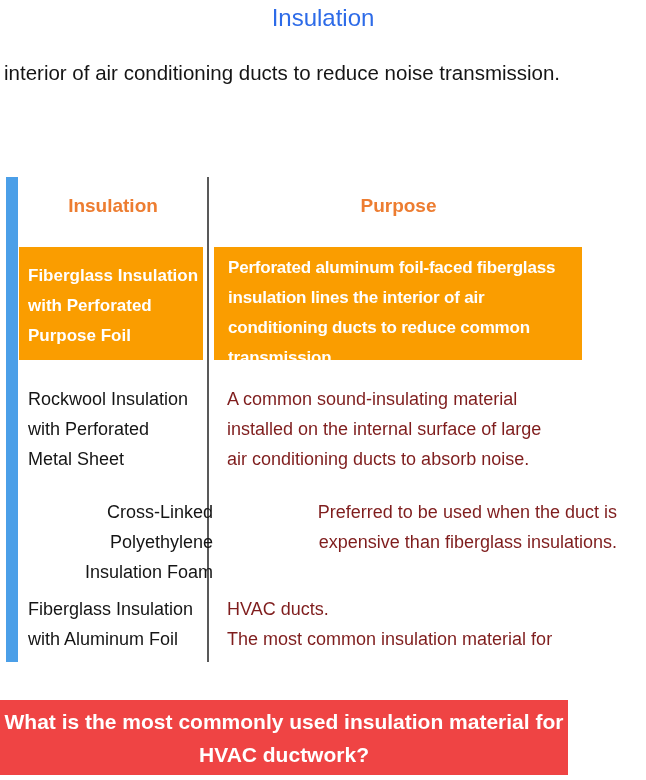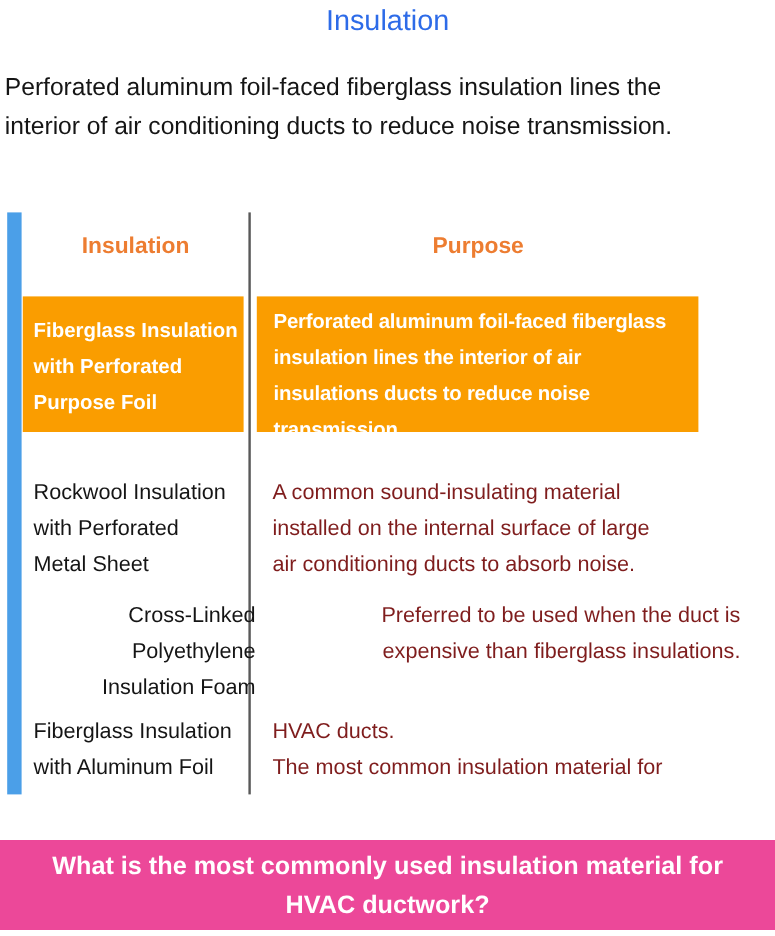--- a/index.html
+++ b/index.html
@@ -23,60 +23,59 @@
   }
   .header-cell.ins{left:19px;width:188px;}
   .header-cell.pur{left:215px;width:367px;text-align:center;}
   .hl-cell{
     position:absolute;top:70px;height:113px;background:#fa9d00;color:#ffffff;
     font-weight:bold;box-sizing:border-box;line-height:30px;font-size:17px;
   }
   .hl-cell.ins{left:19px;width:184px;padding:14px 0 0 9px;}
   .hl-cell.pur{left:214px;width:368px;padding:6px 0 0 14px;letter-spacing:-0.2px;}
   .body-row{position:absolute;left:0;width:646px;height:100px;}
-  .row-2{top:218px;}
+  .row-2{top:207px;}
   .row-3{top:320px;text-align:right;}
   .row-4{top:417px;}
   .cell-ins{position:absolute;top:0;left:28px;width:185px;font-size:18px;line-height:30px;color:#151515;}
   .cell-pur{position:absolute;top:0;left:227px;width:390px;font-size:18px;line-height:30px;color:#7f1d1d;}
   .cell-ins div,.cell-pur div,.hl-cell div,.banner div,.intro div{white-space:nowrap;}
   .banner{
-    position:absolute;top:700px;left:0;width:646px;height:75px;background:#ec4899;
+    position:absolute;top:700px;left:0;width:568px;height:75px;background:#ef4444;
     color:#ffffff;font-weight:bold;font-size:21px;text-align:center;
     line-height:33px;padding-top:5px;box-sizing:border-box;
   }
 </style>
 </head>
 <body>
 
 <div class="page">
 
   <div class="title">Insulation</div>
 
   <div class="intro">
-      <div>Perforated aluminum foil-faced fiberglass insulation lines the</div>
       <div>interior of air conditioning ducts to reduce noise transmission.</div>
     </div>
 
   <div class="table-area">
     <div class="accent-bar"></div>
     <div class="col-divider"></div>
 
     <div class="header-cell ins">Insulation</div>
     <div class="header-cell pur">Purpose</div>
 
     <div class="hl-cell ins">
         <div>Fiberglass Insulation</div>
         <div>with Perforated</div>
         <div>Purpose Foil</div>
       </div>
     <div class="hl-cell pur">
         <div>Perforated aluminum foil-faced fiberglass</div>
         <div>insulation lines the interior of air</div>
-        <div>insulations ducts to reduce noise</div>
+        <div>conditioning ducts to reduce common</div>
         <div>transmission.</div>
       </div>
 
     <div class="body-row row-2">
       <div class="cell-ins">
           <div>Rockwool Insulation</div>
           <div>with Perforated</div>
           <div>Metal Sheet</div>
         </div>
       <div class="cell-pur">

